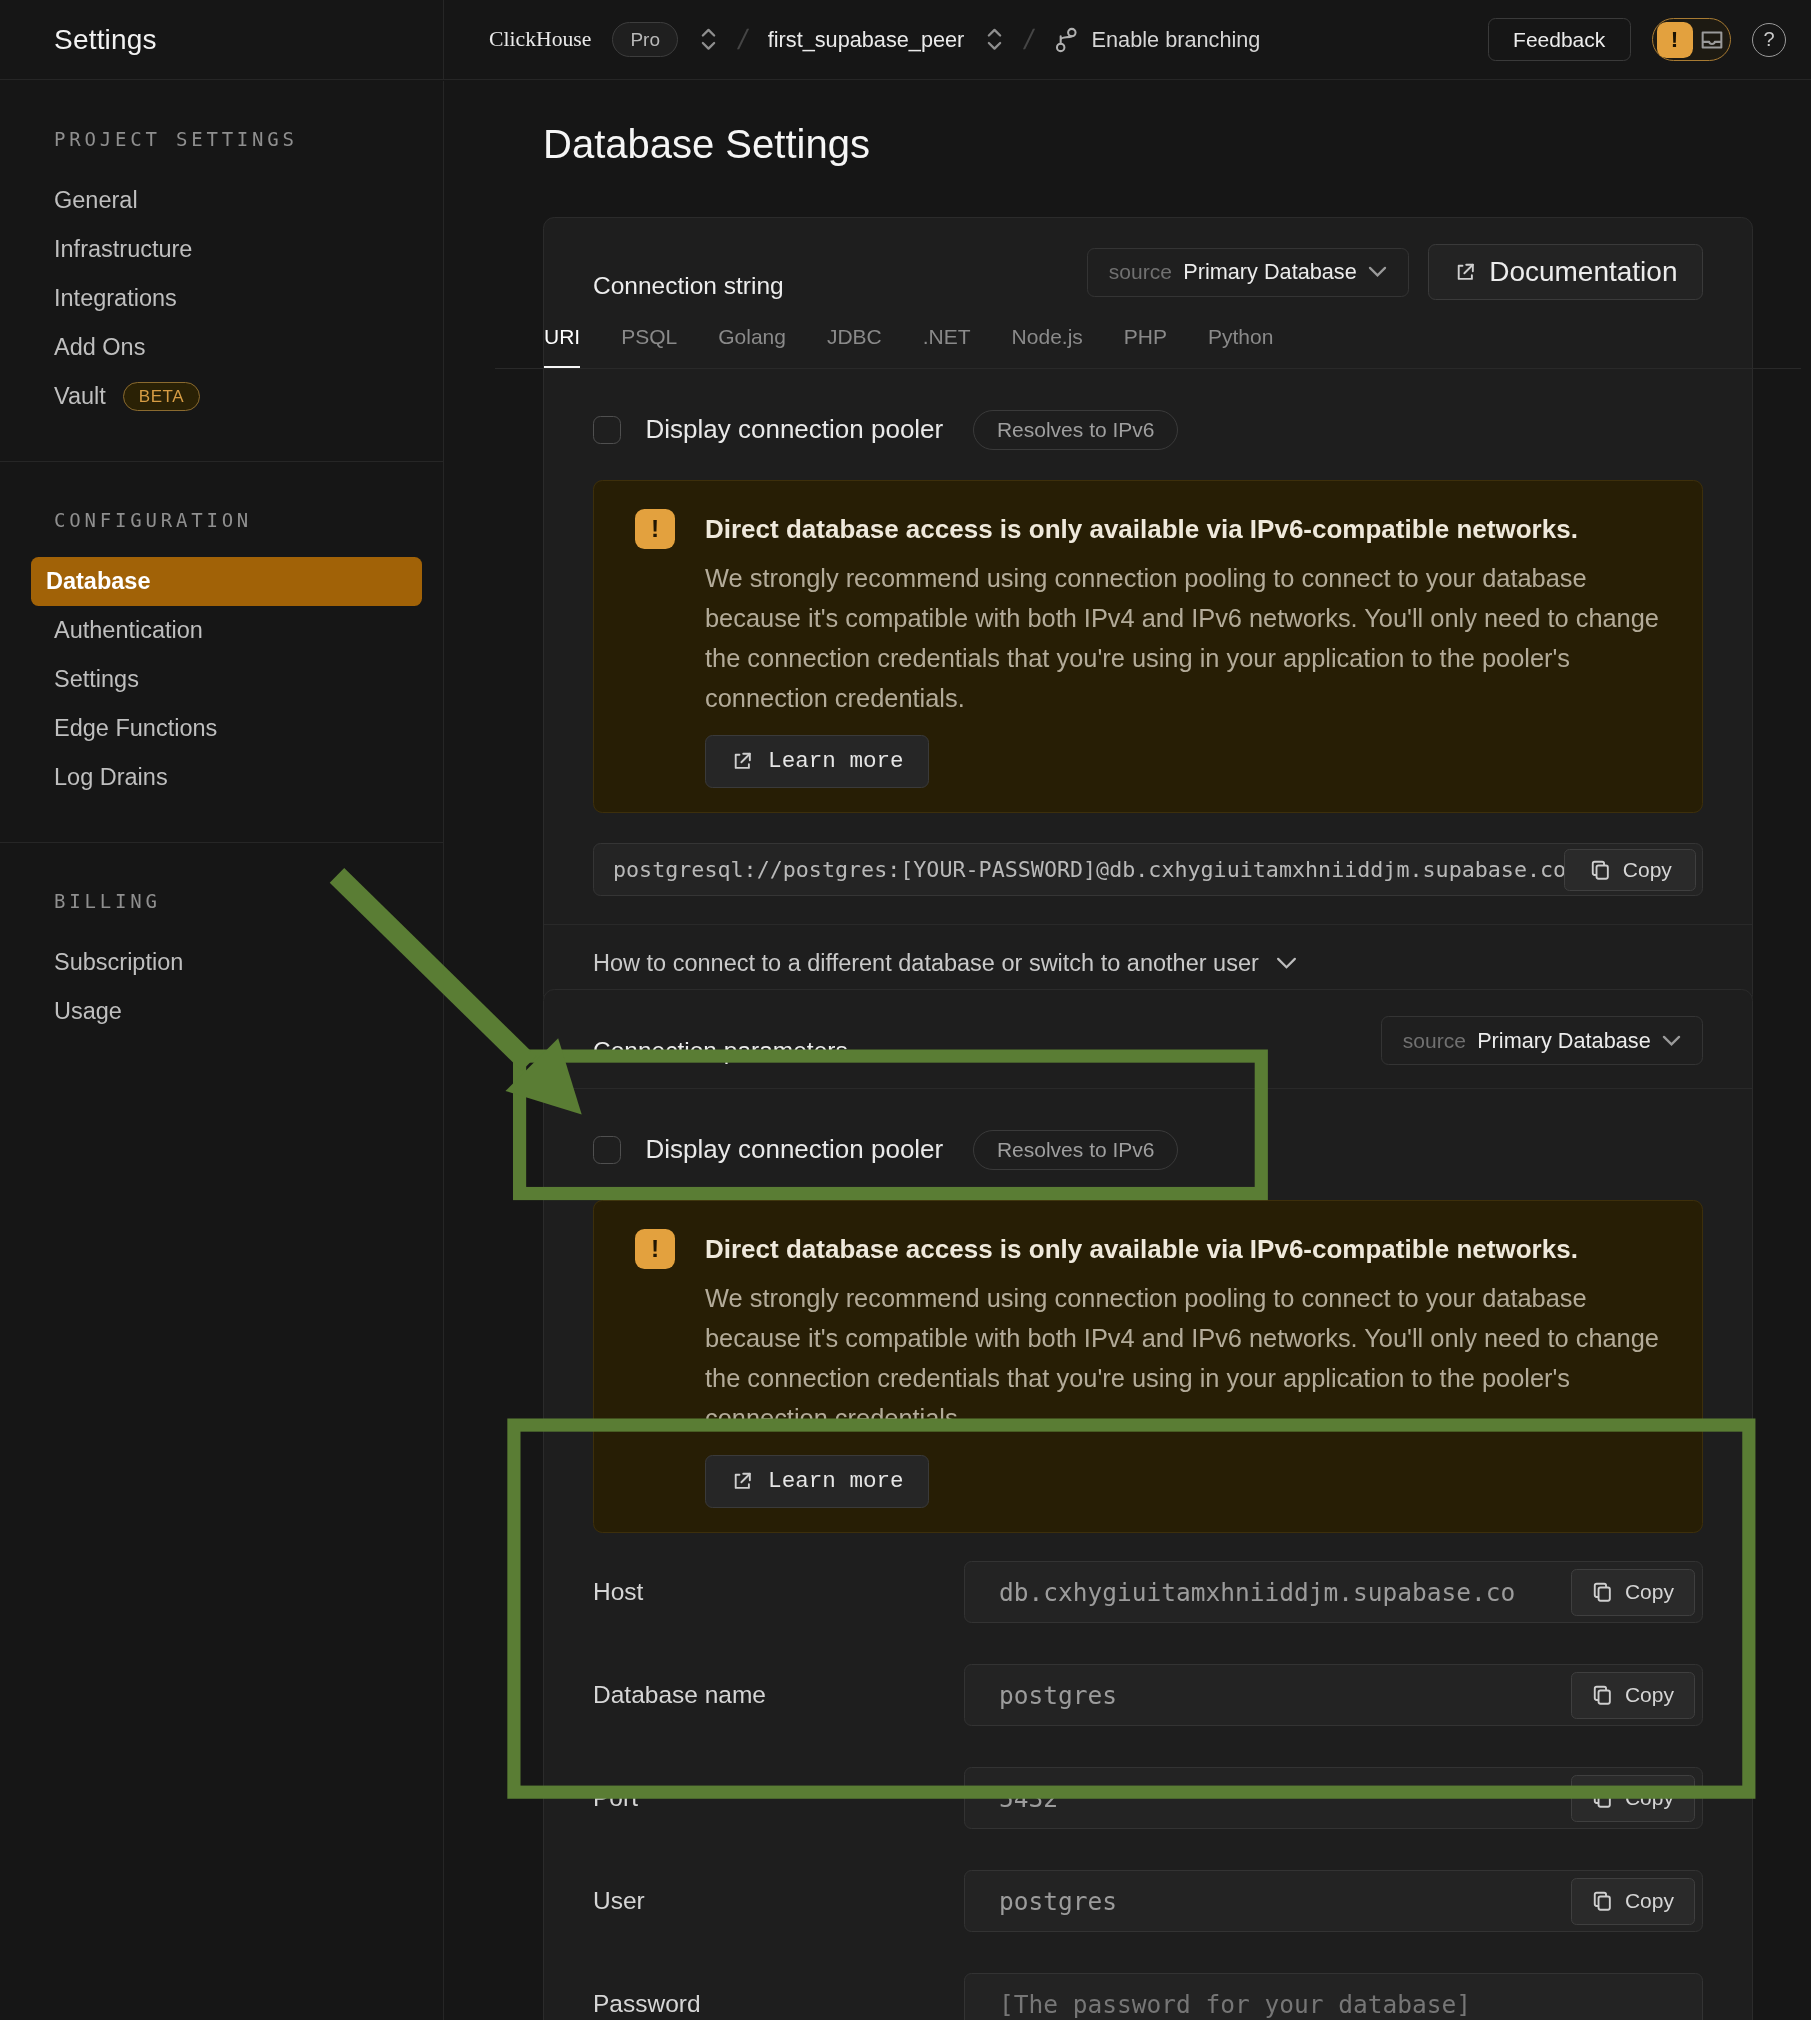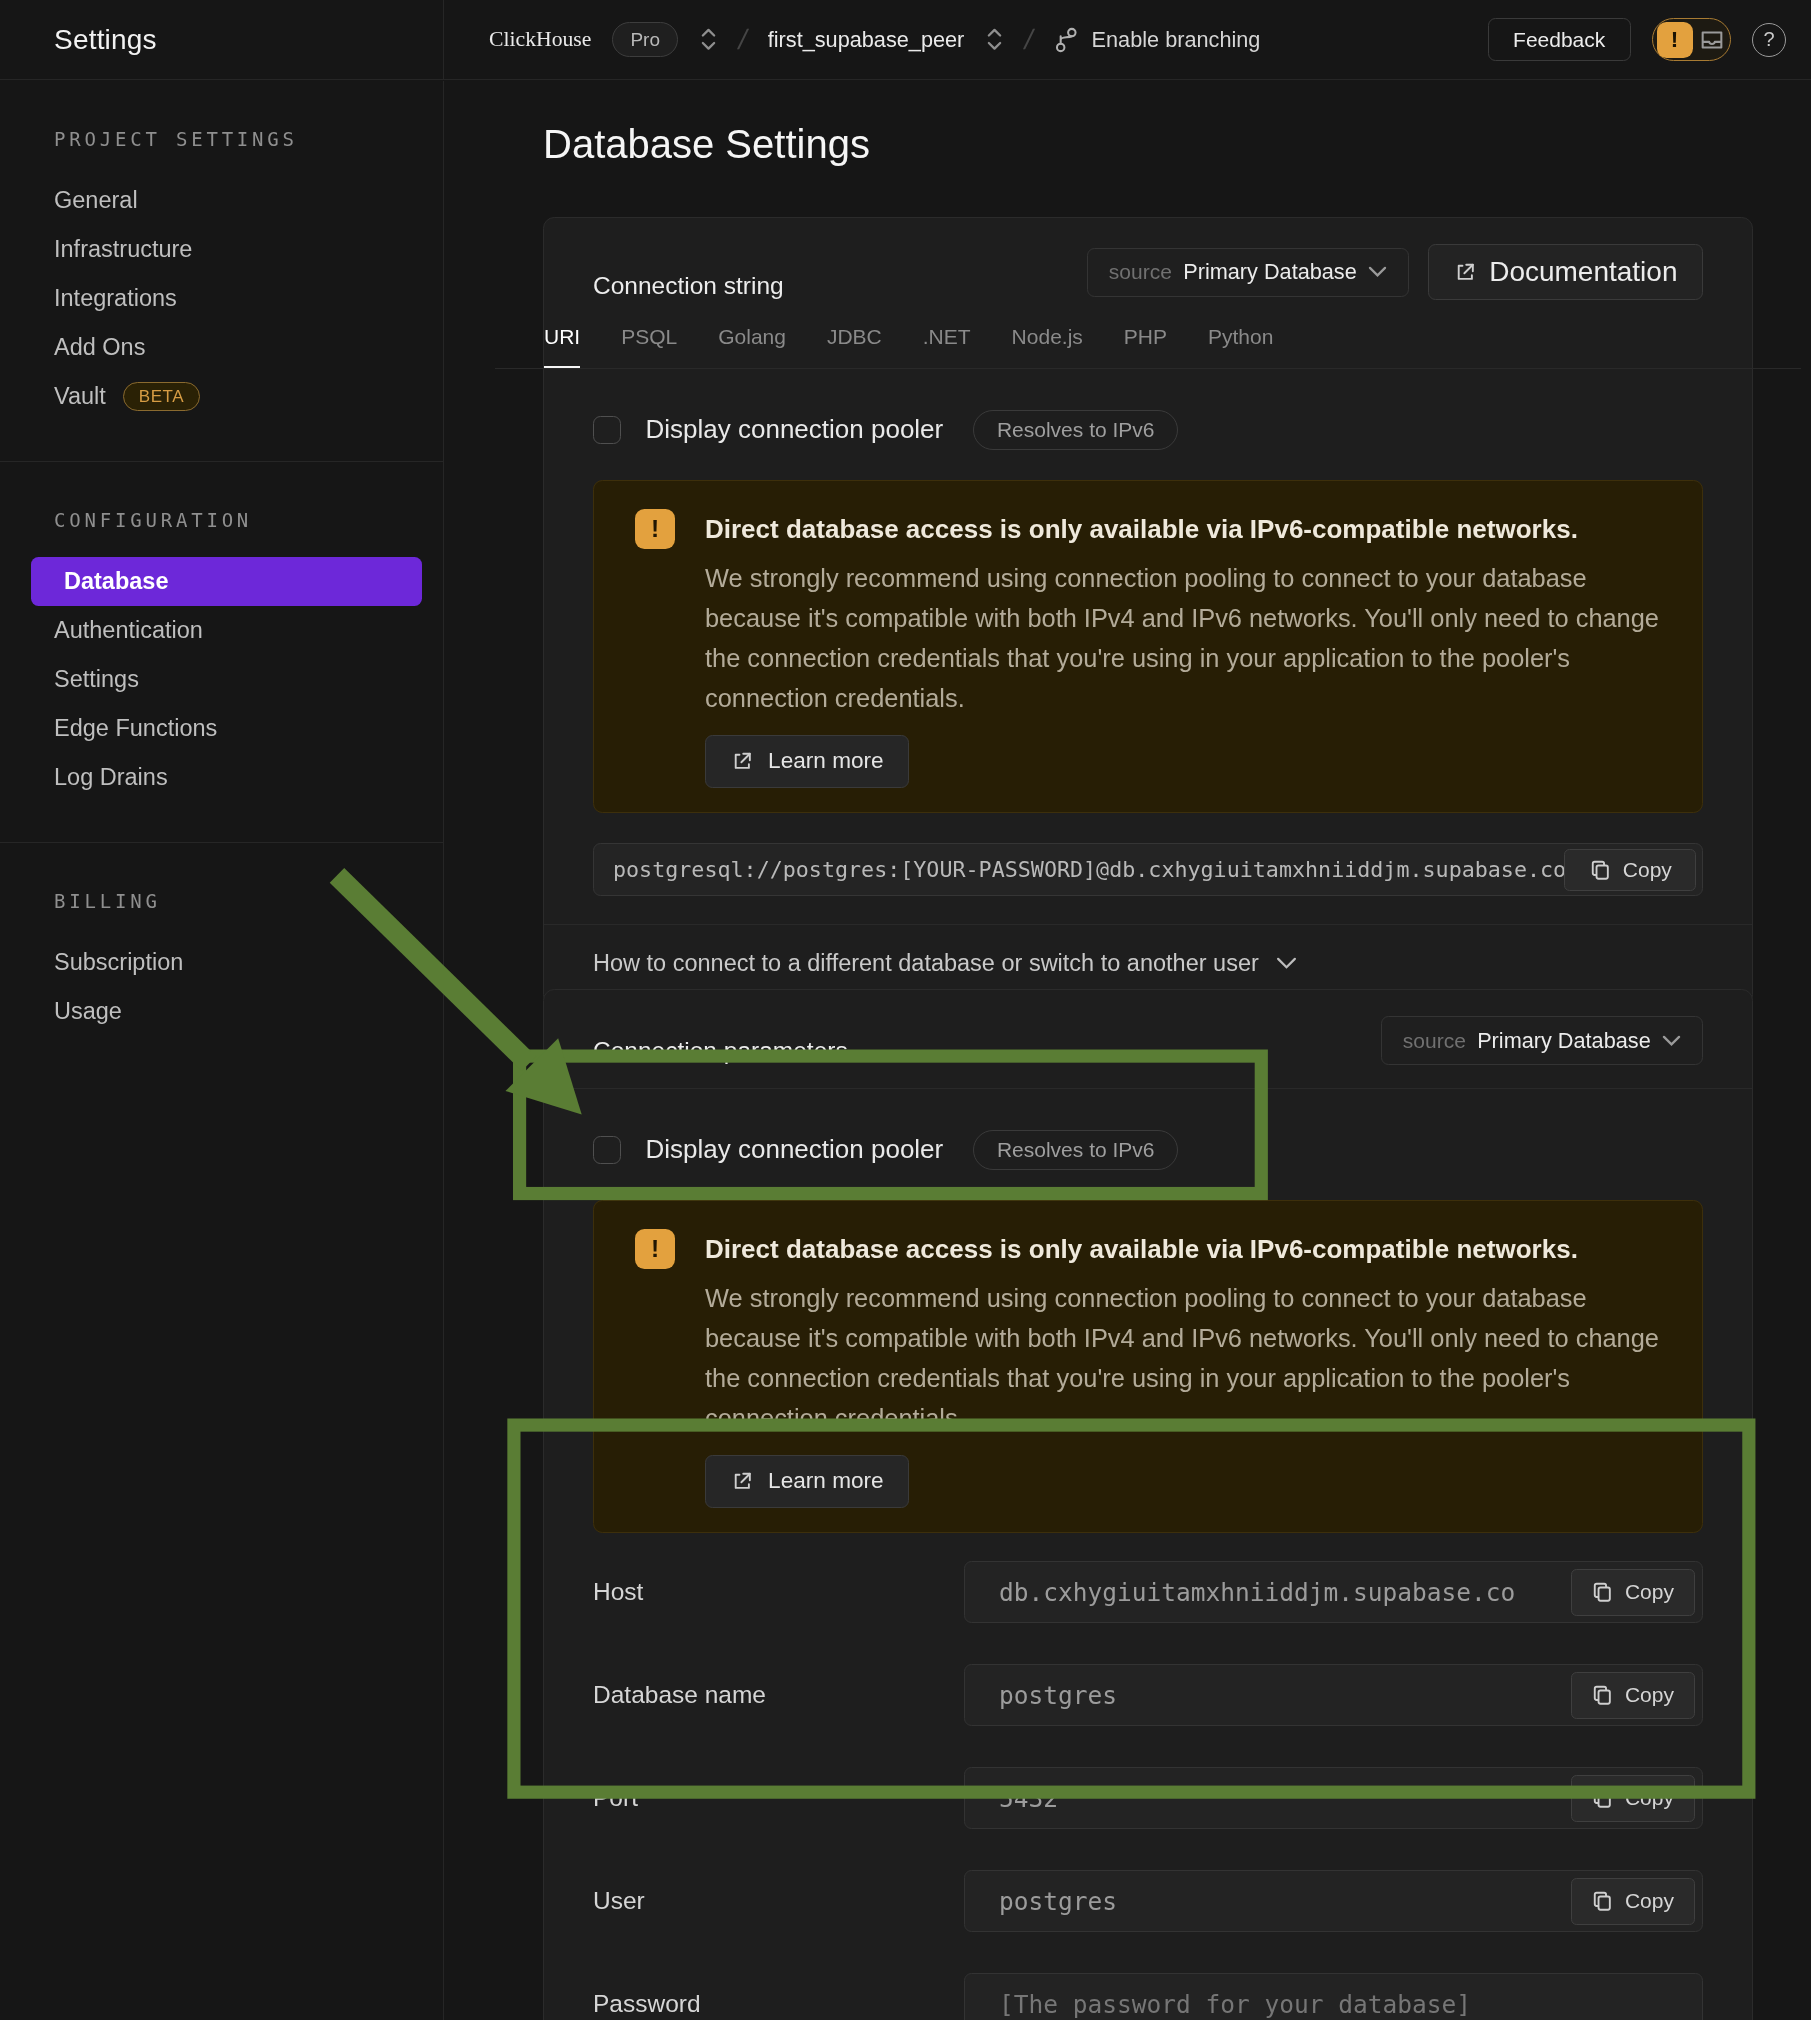--- a/index.html
+++ b/index.html
@@ -36,22 +36,22 @@
              border-right:0.9px solid #262626; }
   .side-sec { padding:47px 0 40px; border-bottom:0.9px solid #262626; }
   .side-sec:last-child { border-bottom:none; }
   .sec-label { font-family:"DejaVu Sans Mono", monospace; font-size:19px; letter-spacing:3.8px;
                color:#8f8f8f; padding:0 54px; margin-bottom:26px; }
   .side-item { height:49px; display:flex; align-items:center; padding:0 54px;
                font-size:23.5px; color:#bfbfbf; cursor:pointer; }
   .side-item .badge-beta { margin-left:17px; font-size:17px; color:#d69c44; border:0.9px solid #8a6a2f;
                background:#2a2105; border-radius:15px; padding:3.8px 15px; letter-spacing:0.5px; }
   .side-item.active-wrap { padding:0 21px 0 31px; }
-  .active-pill { background:#6d28d9; border-radius:7.5px; width:100%; height:49px; display:flex;
-                 align-items:center; padding-left:33px; color:#ffffff; font-weight:600; font-size:23.5px; }
+  .active-pill { background:#a16207; border-radius:7.5px; width:100%; height:49px; display:flex;
+                 align-items:center; padding-left:15px; color:#ffffff; font-weight:600; font-size:23.5px; }
 
   
   .main { position:absolute; left:444px; top:81px; width:1367px; height:1940px; }
   .page-title { position:absolute; left:99px; top:41px; font-size:40px; font-weight:500; color:#f5f5f5; }
   .card { position:absolute; left:99px; width:1210px; background:#1e1e1e;
           border:0.9px solid #2b2b2b; border-radius:11.3px; }
   .card1 { top:136px; }
   .card2 { top:908px; }
   .card-head { display:flex; align-items:flex-end; justify-content:space-between; padding:26px 49px 0; }
   .card-title { font-size:24.5px; color:#ececec; }
@@ -73,21 +73,21 @@
                 padding:0 22.6px; font-size:21px; color:#9f9f9f; margin-left:5.6px; }
   .notice { margin-top:30px; background:#271e05; border:0.9px solid #3d2f0b; border-radius:9.4px;
             padding:28px 41px 24.5px; }
   .notice-head { display:flex; align-items:flex-start; gap:30px; }
   .warn-sq { flex:0 0 auto; width:40px; height:40px; border-radius:9.4px; background:#e3a13e; color:#221703;
              display:flex; align-items:center; justify-content:center; font-size:24.5px; font-weight:700; }
   .notice-title { font-size:26px; font-weight:600; color:#efe9dc; line-height:40px; }
   .notice-body { margin:9.4px 0 0 70px; font-size:25.4px; line-height:40px; color:#b3ab99; max-width:1008px; }
   .learn-btn { margin:17px 0 0 70px; display:inline-flex; align-items:center; gap:15px; height:53px;
                background:#262626; border:0.9px solid #3a3a3a; border-radius:7.5px; padding:0 24.5px;
-               font-size:22.6px; color:#e5e5e5; }
+               font-size:22.6px; color:#e5e5e5;font-family:Liberation Mono, monospace; }
   .code-row { position:relative; margin-top:30px; height:53px; background:#242424;
               border:0.9px solid #353535; border-radius:7.5px; display:flex; align-items:center; overflow:hidden; }
   .code-text { font-family:"DejaVu Sans Mono", monospace; font-size:21.7px; color:#b9b9b9;
                padding-left:19px; white-space:nowrap; overflow:hidden; flex:1; }
   .copy-btn { display:flex; align-items:center; justify-content:center; gap:11.3px; background:#2a2a2a;
               border:0.9px solid #3f3f3f; border-radius:5.6px; font-size:21px; color:#d5d5d5; }
   .code-row .copy-btn { position:absolute; right:5.6px; top:4.7px; bottom:4.7px; width:132px; }
   .card-footer { margin-top:28px; border-top:0.9px solid #292929; padding:24.5px 49px 28px;
                  display:flex; align-items:center; gap:17px; }
   .footer-link { font-size:23.5px; color:#c9c9c9; }

